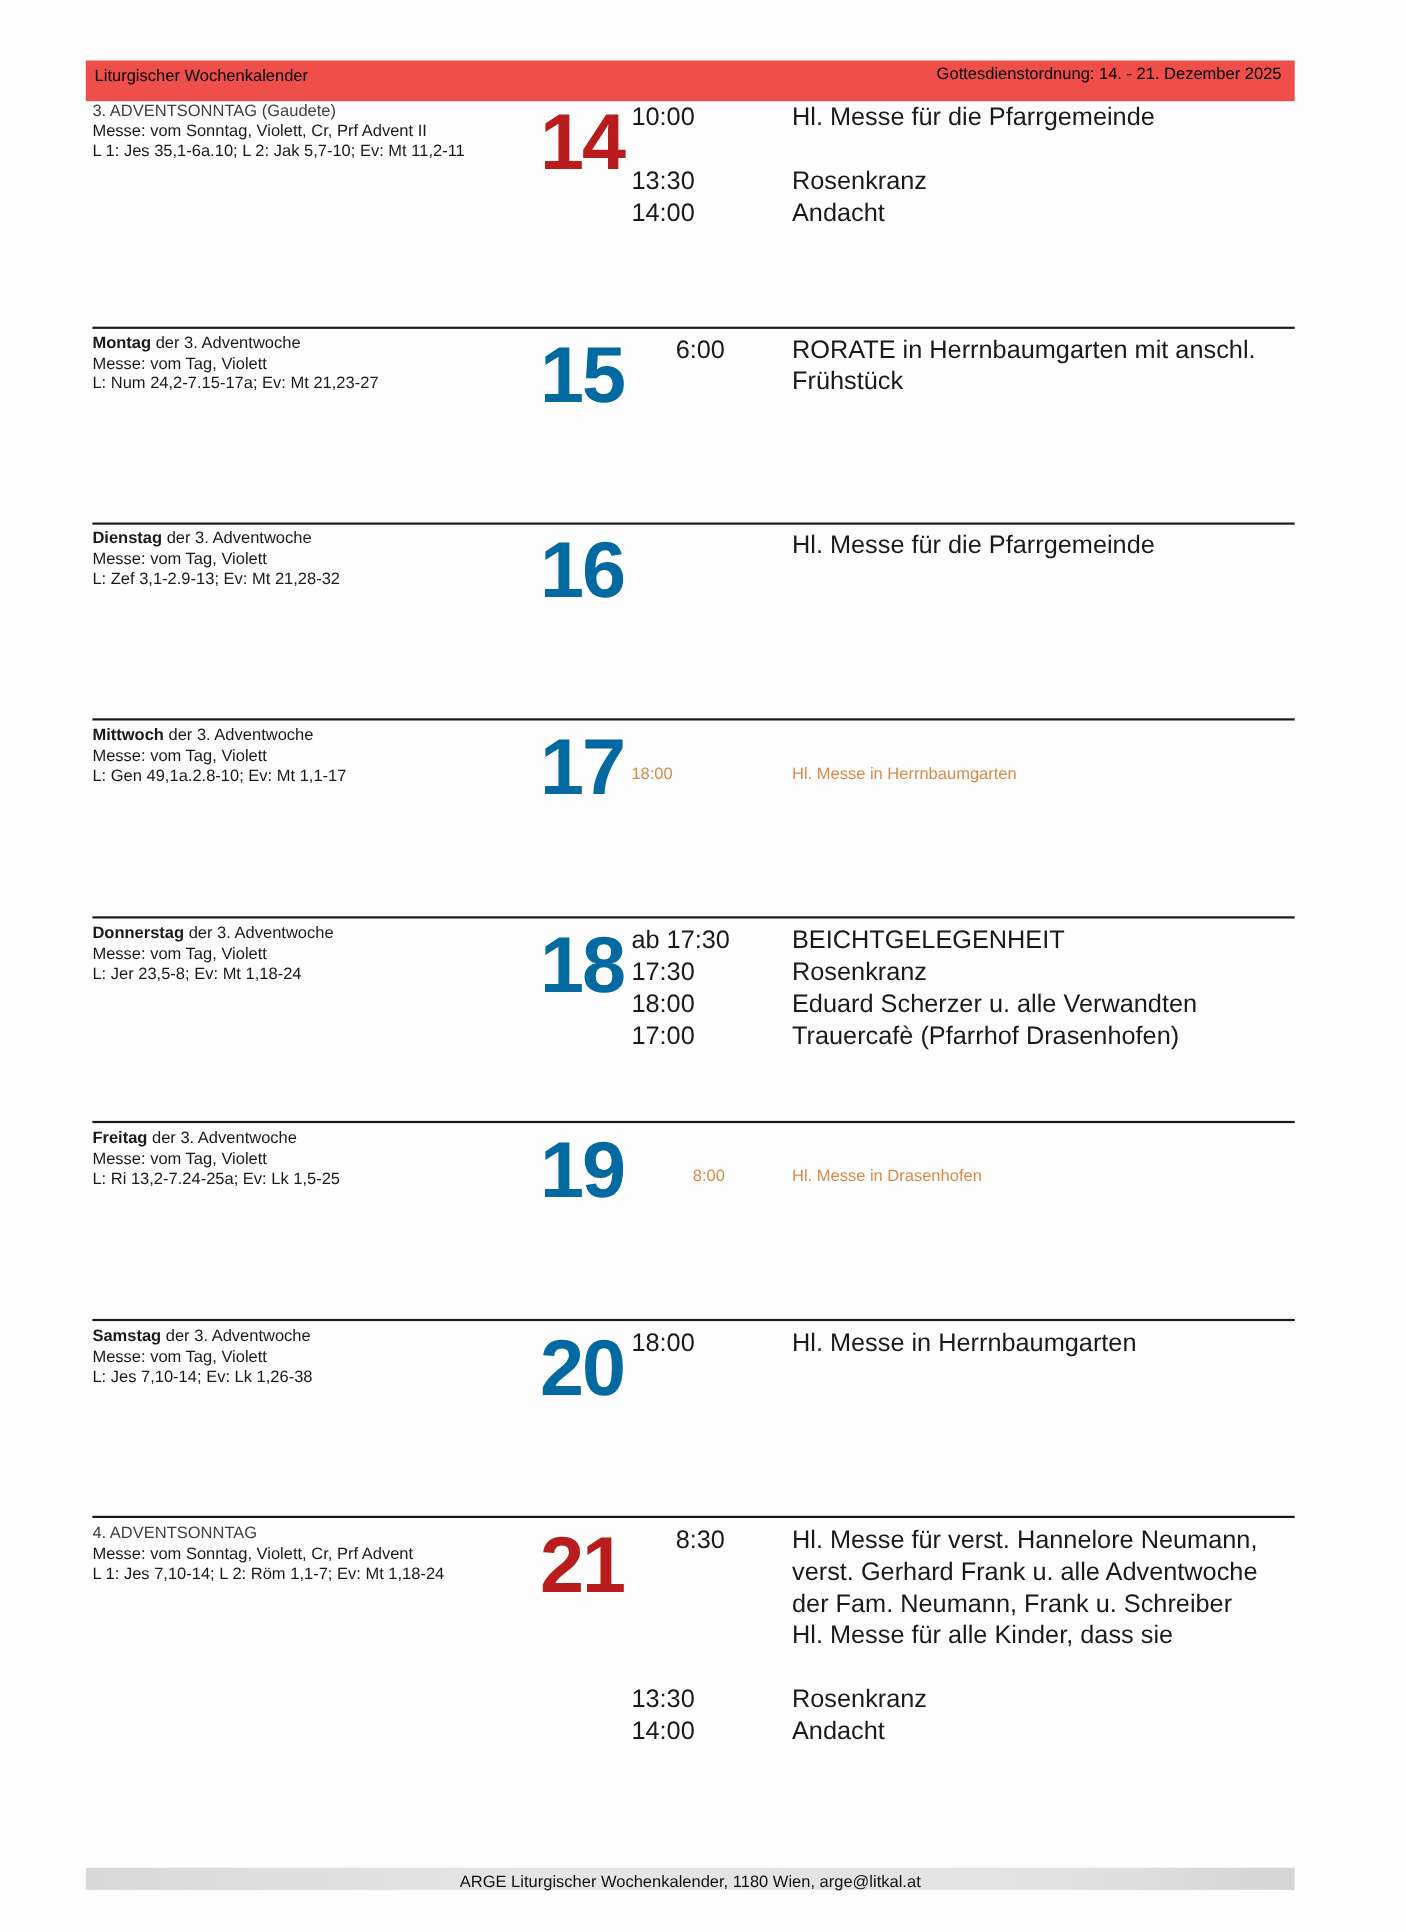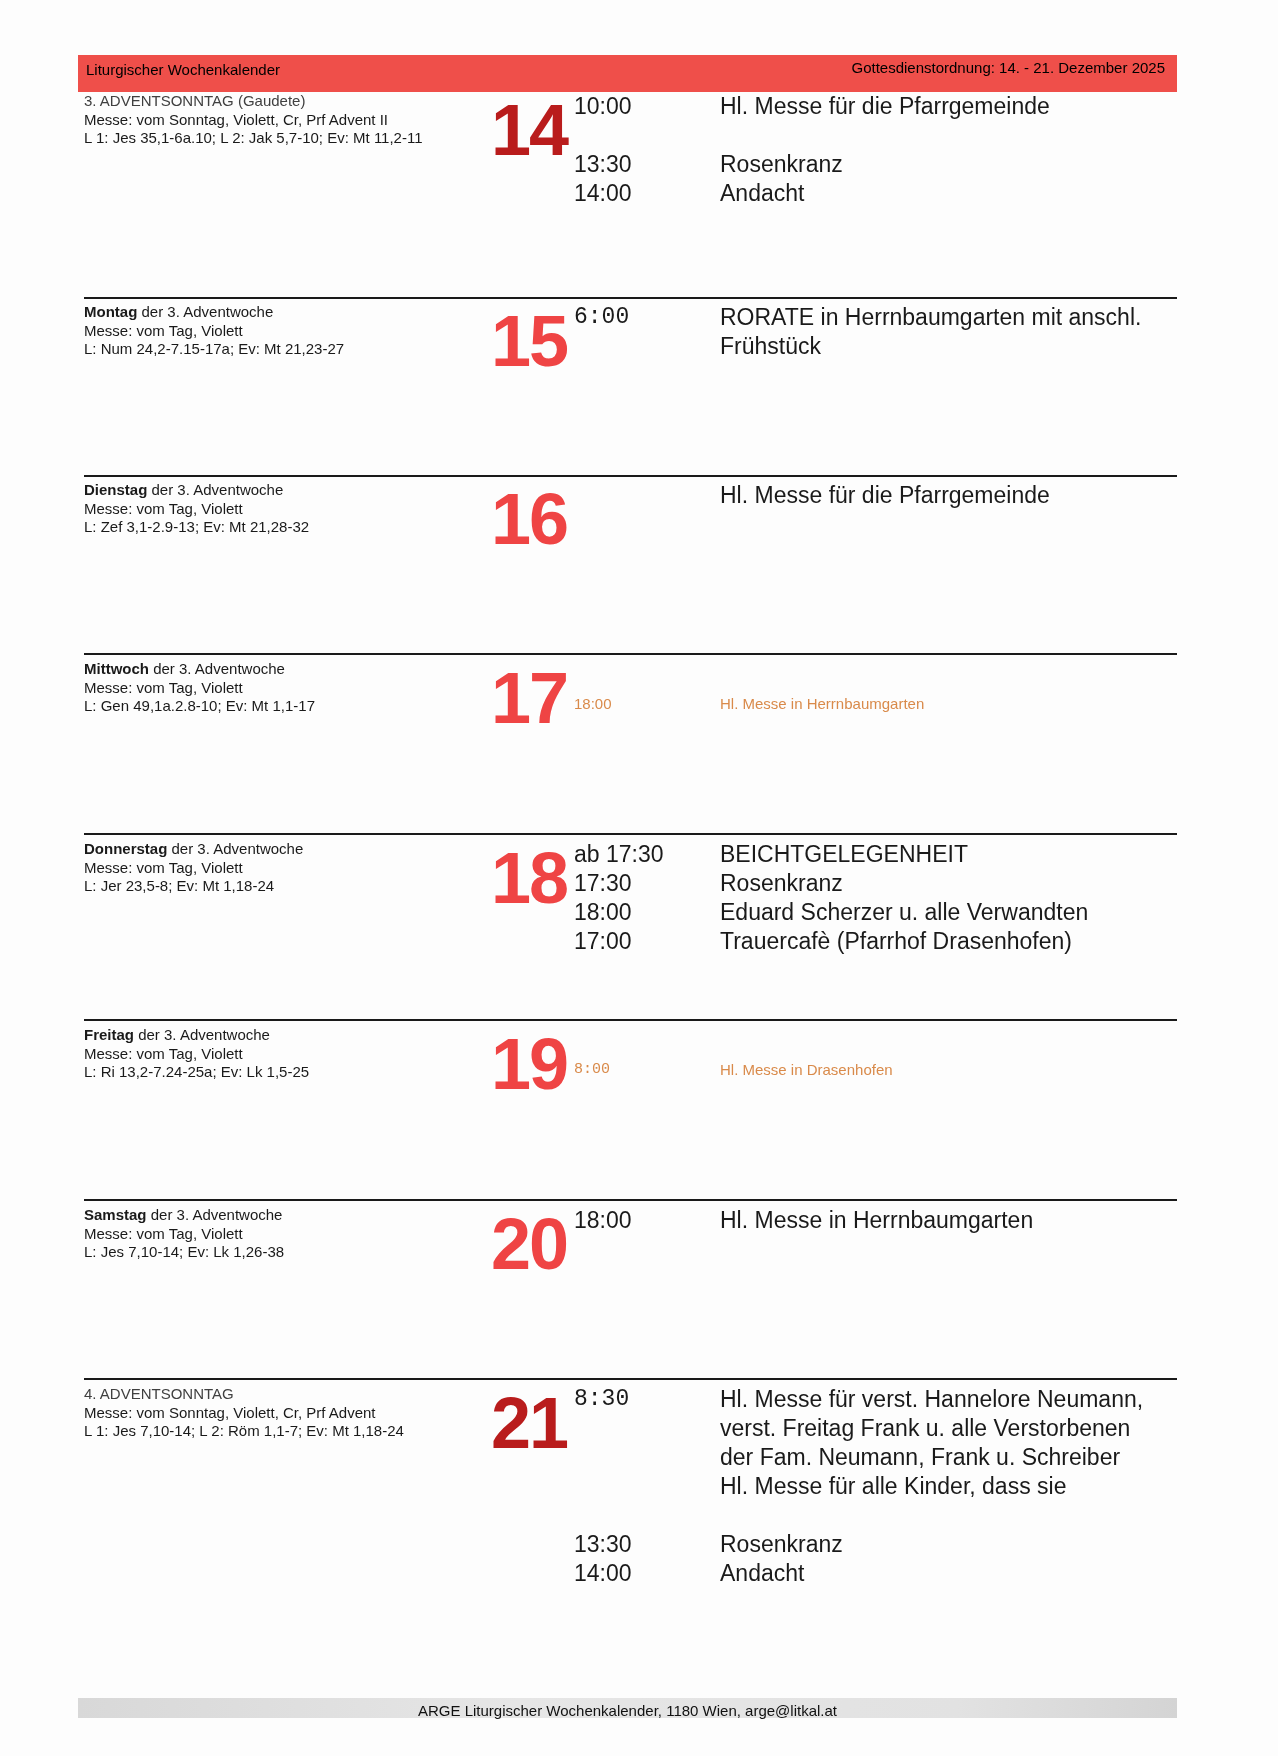--- a/index.html
+++ b/index.html
@@ -16,25 +16,25 @@
     .day-row { position: absolute; left: 84px; width: 1093px; }
     .rule { position: absolute; left: 84px; width: 1093px; height: 2px; background: #1a1a1a; }
     .liturgy { position: absolute; left: 0; top: 0; width: 400px; font-size: 15px; line-height: 18.5px; }
     .liturgy .title-red { color: #404040; font-weight: normal; }
     .liturgy .day-bold { font-weight: bold; }
     .day-num {
       position: absolute; left: 385px; top: 2px; width: 120px; text-align: center;
       font-size: 72px; font-weight: bold; line-height: 72px; letter-spacing: -2px;
     }
     .day-num.red { color: #b91c1c; }
-    .day-num.black { color: #ef4444; }
+    .day-num.black { color: #0369a1; }
     .events { position: absolute; left: 490px; top: 0; width: 600px; }
     .event { position: relative; font-size: 23px; line-height: 29px; }
     .event .time { position: absolute; left: 0; width: 110px; }
-    .event .time.right { text-align: left; width: 85px; font-family: Liberation Mono, monospace; }
+    .event .time.right { text-align: right; width: 85px; }
     .event .desc { margin-left: 146px; }
     .event.small { font-size: 15px; color: #d98a4a; line-height: 18px; }
     .footer-bar {
       position: absolute; left: 78px; top: 1698px; width: 1099px; height: 20px;
       background: linear-gradient(90deg, #d8d8d8, #e6e6e6 40%, #e2e2e2 80%, #d4d4d4);
       text-align: center; font-size: 15px; line-height: 26px; color: #111;
     }
   </style>
 </head>
 <body>
@@ -188,21 +188,21 @@
         <div>L 1: Jes 7,10-14; L 2: Röm 1,1-7; Ev: Mt 1,18-24</div>
       </div>
       <div class="day-num red">21</div>
       <div class="events">
         <div class="event">
           <span class="time right">8:30</span>
           <div class="desc">Hl. Messe für verst. Hannelore Neumann,</div>
         </div>
         <div class="event">
           <span class="time"></span>
-          <div class="desc">verst. Freitag Frank u. alle Verstorbenen</div>
+          <div class="desc">verst. Gerhard Frank u. alle Adventwoche</div>
         </div>
         <div class="event">
           <span class="time"></span>
           <div class="desc">der Fam. Neumann, Frank u. Schreiber</div>
         </div>
         <div class="event">
           <span class="time"></span>
           <div class="desc">Hl. Messe für alle Kinder, dass sie</div>
         </div>
         <div class="event" style="height: 29px;">

